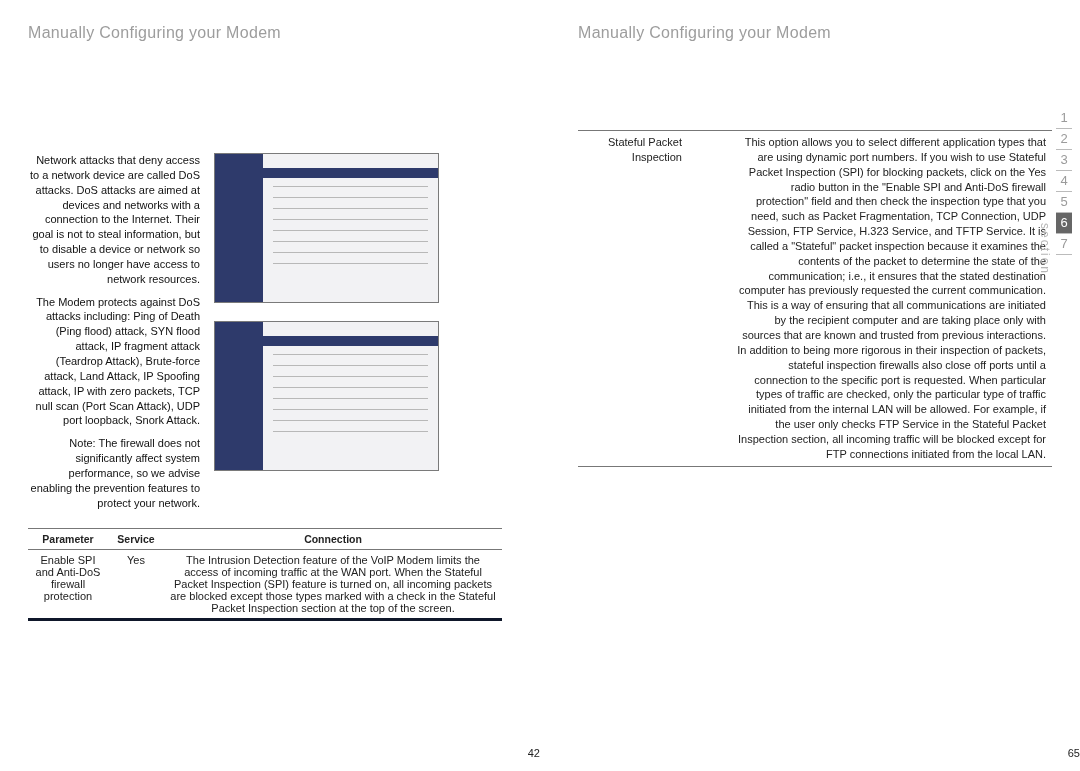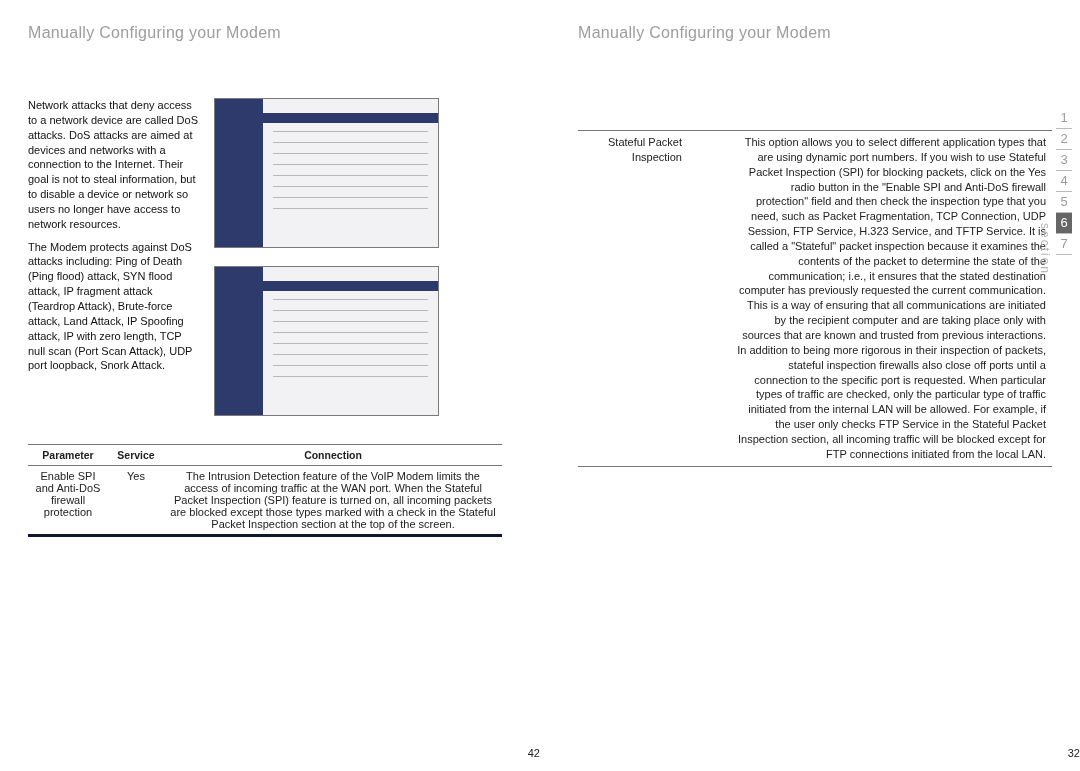--- a/index.html
+++ b/index.html
@@ -2,21 +2,21 @@
 <html><head>
 <meta charset="utf-8">
 <style>
   * { box-sizing: border-box; margin: 0; padding: 0; }
   body { font-family: Arial, Helvetica, sans-serif; background: #fff; color: #222; }
   .spread { display: flex; width: 1080px; height: 771px; }
   .page { flex: 1; padding: 18px 28px 12px 28px; position: relative; }
   .page.left { padding-right: 38px; }
   .page.right { padding-left: 38px; }
   .heading { font-size: 16px; color: #9d9d9d; font-weight: 400; letter-spacing: 0.3px; margin-top: 6px; }
-  .cols { display: flex; gap: 14px; margin-top: 56px; }
+  .cols { display: flex; gap: 14px; margin-top: 111px; text-align: right; }
   .textcol { width: 172px; font-size: 11px; line-height: 1.35; color: #111; }
   .textcol p { margin-bottom: 8px; }
   .imgcol { flex: 1; }
   .mockshot {
     width: 225px; height: 150px; border: 1px solid #7a7a7a; margin-bottom: 18px;
     background: #f2f2f4; position: relative; overflow: hidden;
   }
   .mockshot .sidebar { position: absolute; left: 0; top: 0; bottom: 0; width: 48px; background: #2e3a6b; }
   .mockshot .logo { position: absolute; left: 4px; top: 4px; font-size: 6px; color: #333; font-weight: bold; letter-spacing: 0.5px; }
   .mockshot .topbar { position: absolute; left: 48px; right: 0; top: 14px; height: 10px; background: #2e3a6b; }
@@ -39,21 +39,22 @@
 <body>
 
 <div class="spread">
 
   <div class="page left">
     <div class="heading">Manually Configuring your Modem</div>
 
     <div class="cols">
       <div class="textcol">
         <p>Network attacks that deny access to a network device are called DoS attacks. DoS attacks are aimed at devices and networks with a connection to the Internet. Their goal is not to steal information, but to disable a device or network so users no longer have access to network resources.</p>
-        <p>The Modem protects against DoS attacks including: Ping of Death (Ping flood) attack, SYN flood attack, IP fragment attack (Teardrop Attack), Brute-force attack, Land Attack, IP Spoofing attack, IP with zero length, TCP null scan (Port Scan Attack), UDP port loopback, Snork Attack.</p>
+        <p>The Modem protects against DoS attacks including: Ping of Death (Ping flood) attack, SYN flood attack, IP fragment attack (Teardrop Attack), Brute-force attack, Land Attack, IP Spoofing attack, IP with zero packets, TCP null scan (Port Scan Attack), UDP port loopback, Snork Attack.</p>
+        <p>Note: The firewall does not significantly affect system performance, so we advise enabling the prevention features to protect your network.</p>
       </div>
       <div class="imgcol">
         <div class="mockshot">
           <div class="logo">BELKIN</div>
           <div class="sidebar"></div>
           <div class="topbar"></div>
           <div class="lines">
             <div></div>
               <div></div>
               <div></div>
@@ -117,16 +118,16 @@
       <div class="num">1</div>
       <div class="num">2</div>
       <div class="num">3</div>
       <div class="num">4</div>
       <div class="num">5</div>
       <div class="num active">6</div>
       <div class="num">7</div>
     </div>
     <div class="section-label">section</div>
 
-    <div class="pgnum">32</div>
+    <div class="pgnum">65</div>
   </div>
 
 </div>
 
 </body></html>

